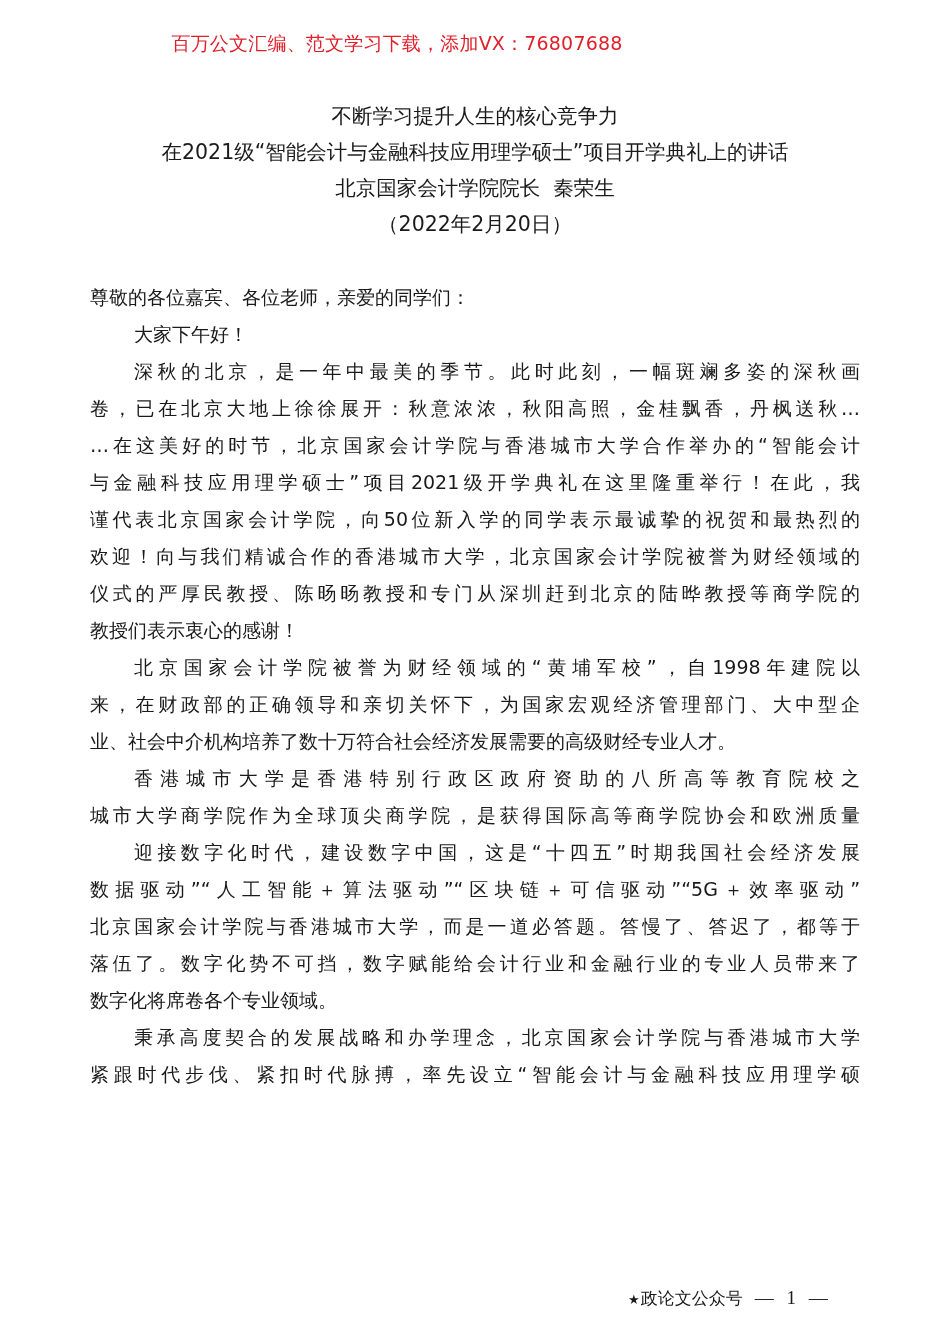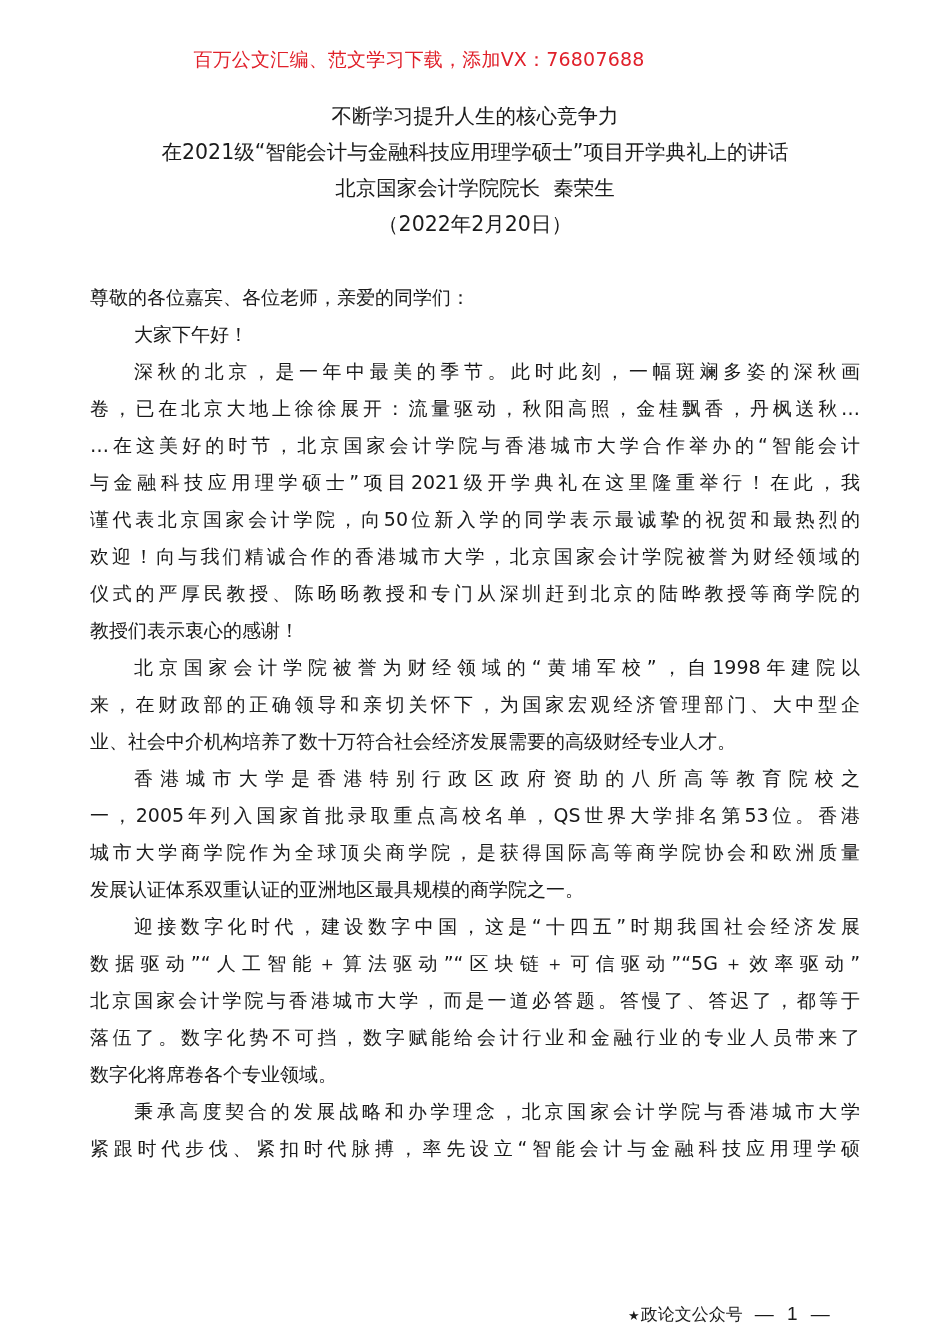--- a/index.html
+++ b/index.html
@@ -10,29 +10,28 @@
     body {
       width: 950px;
       height: 1344px;
       position: relative;
       overflow: hidden;
       font-family: "DejaVu Sans", "Liberation Sans", sans-serif;
       color: #1a1a1a;
     }
     .watermark {
       position: absolute;
-      top: 44px;
+      top: 28px;
       left: 0;
       width: 794px;
       text-align: center;
       font-size: 19px;
       color: #e0202a;
       line-height: 30px;
       letter-spacing: 0.2px;
-      margin-left: 22px;
     }
     .title-block {
       position: absolute;
       top: 98px;
       left: 0;
       width: 950px;
       text-align: center;
     }
     .title-line {
       font-size: 20.5px;
@@ -61,25 +60,24 @@
       text-align-last: left;
     }
     .line.indent {
       padding-left: 44px;
     }
     .footer {
       position: absolute;
       top: 1280px;
       left: 628px;
       font-size: 17px;
-      line-height: 28px;
+      line-height: 36px;
       white-space: nowrap;
       color: #1a1a1a;
-      font-family: Liberation Sans, sans-serif;
-      margin-top: 20px;
+      font-family: Liberation Serif, serif;
     }
     .footer .star {
       font-size: 13px;
       margin-right: 1px;
     }
     .footer .page-num {
       margin-left: 12px;
       letter-spacing: 4px;
       font-size: 19px;
     }
@@ -95,40 +93,38 @@
   <div class="title-line" style="white-space:pre;">北京国家会计学院院长  秦荣生</div>
   <div class="title-line">（2022年2月20日）</div>
 </div>
 
 <div class="body-text">
   <div class="line last">尊敬的各位嘉宾、各位老师，亲爱的同学们：</div>
   <div class="line indent last">大家下午好！</div>
 
   <div>
     <div class="line indent">深秋的北京，是一年中最美的季节。此时此刻，一幅斑斓多姿的深秋画</div>
-    <div class="line">卷，已在北京大地上徐徐展开：流量驱动，秋阳高照，金桂飘香，丹枫送秋…</div>
+    <div class="line">卷，已在北京大地上徐徐展开：秋意浓浓，秋阳高照，金桂飘香，丹枫送秋…</div>
     <div class="line">…在这美好的时节，北京国家会计学院与香港城市大学合作举办的“智能会计</div>
     <div class="line">与金融科技应用理学硕士”项目2021级开学典礼在这里隆重举行！在此，我</div>
     <div class="line">谨代表北京国家会计学院，向50位新入学的同学表示最诚挚的祝贺和最热烈的</div>
     <div class="line">欢迎！向与我们精诚合作的香港城市大学，北京国家会计学院被誉为财经领域的</div>
     <div class="line">仪式的严厚民教授、陈旸旸教授和专门从深圳赶到北京的陆晔教授等商学院的</div>
     <div class="line last">教授们表示衷心的感谢！</div>
   </div>
 
   <div>
     <div class="line indent">北京国家会计学院被誉为财经领域的“黄埔军校”，自1998年建院以</div>
     <div class="line">来，在财政部的正确领导和亲切关怀下，为国家宏观经济管理部门、大中型企</div>
     <div class="line last">业、社会中介机构培养了数十万符合社会经济发展需要的高级财经专业人才。</div>
   </div>
 
   <div>
     <div class="line indent">香港城市大学是香港特别行政区政府资助的八所高等教育院校之</div>
-    <div class="line">一，2005年列入国家首批录取重点高校名单，QS世界大学排名第53位。香港</div>
     <div class="line">城市大学商学院作为全球顶尖商学院，是获得国际高等商学院协会和欧洲质量</div>
-    <div class="line last">发展认证体系双重认证的亚洲地区最具规模的商学院之一。</div>
   </div>
 
   <div>
     <div class="line indent">迎接数字化时代，建设数字中国，这是“十四五”时期我国社会经济发展</div>
     <div class="line">数据驱动”“人工智能＋算法驱动”“区块链＋可信驱动”“5G＋效率驱动”</div>
     <div class="line">北京国家会计学院与香港城市大学，而是一道必答题。答慢了、答迟了，都等于</div>
     <div class="line">落伍了。数字化势不可挡，数字赋能给会计行业和金融行业的专业人员带来了</div>
     <div class="line last">数字化将席卷各个专业领域。</div>
   </div>
 

